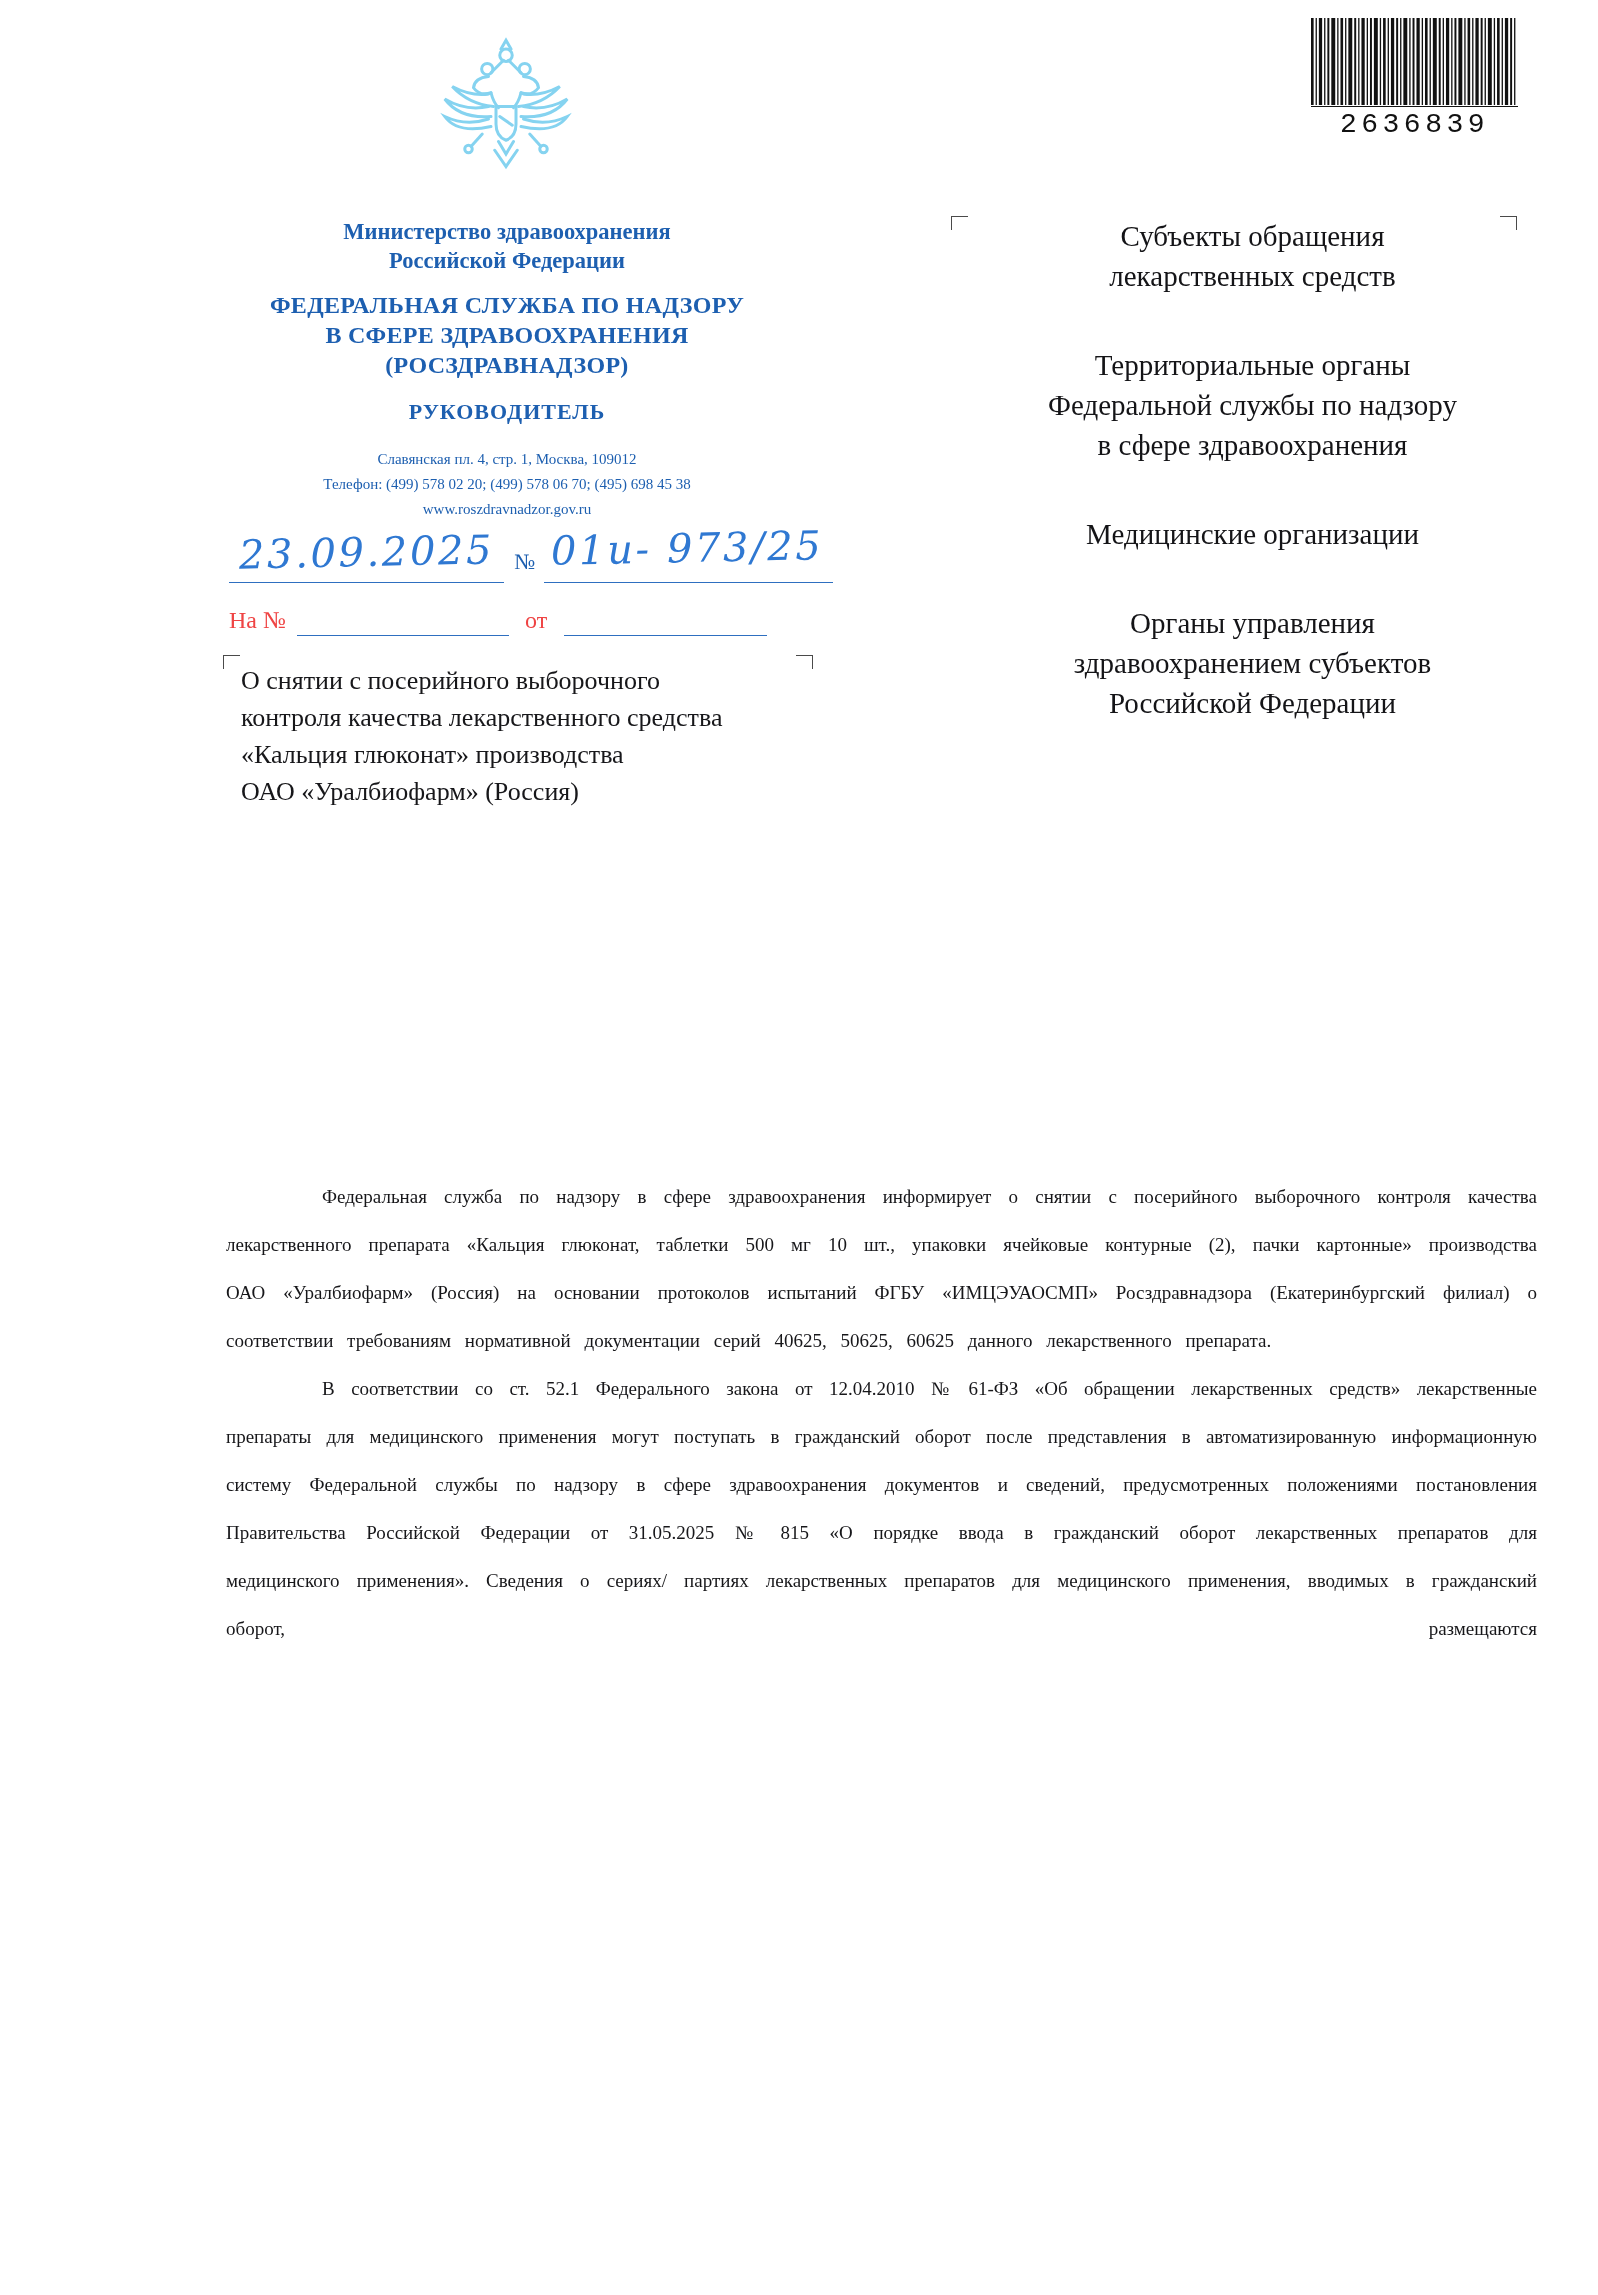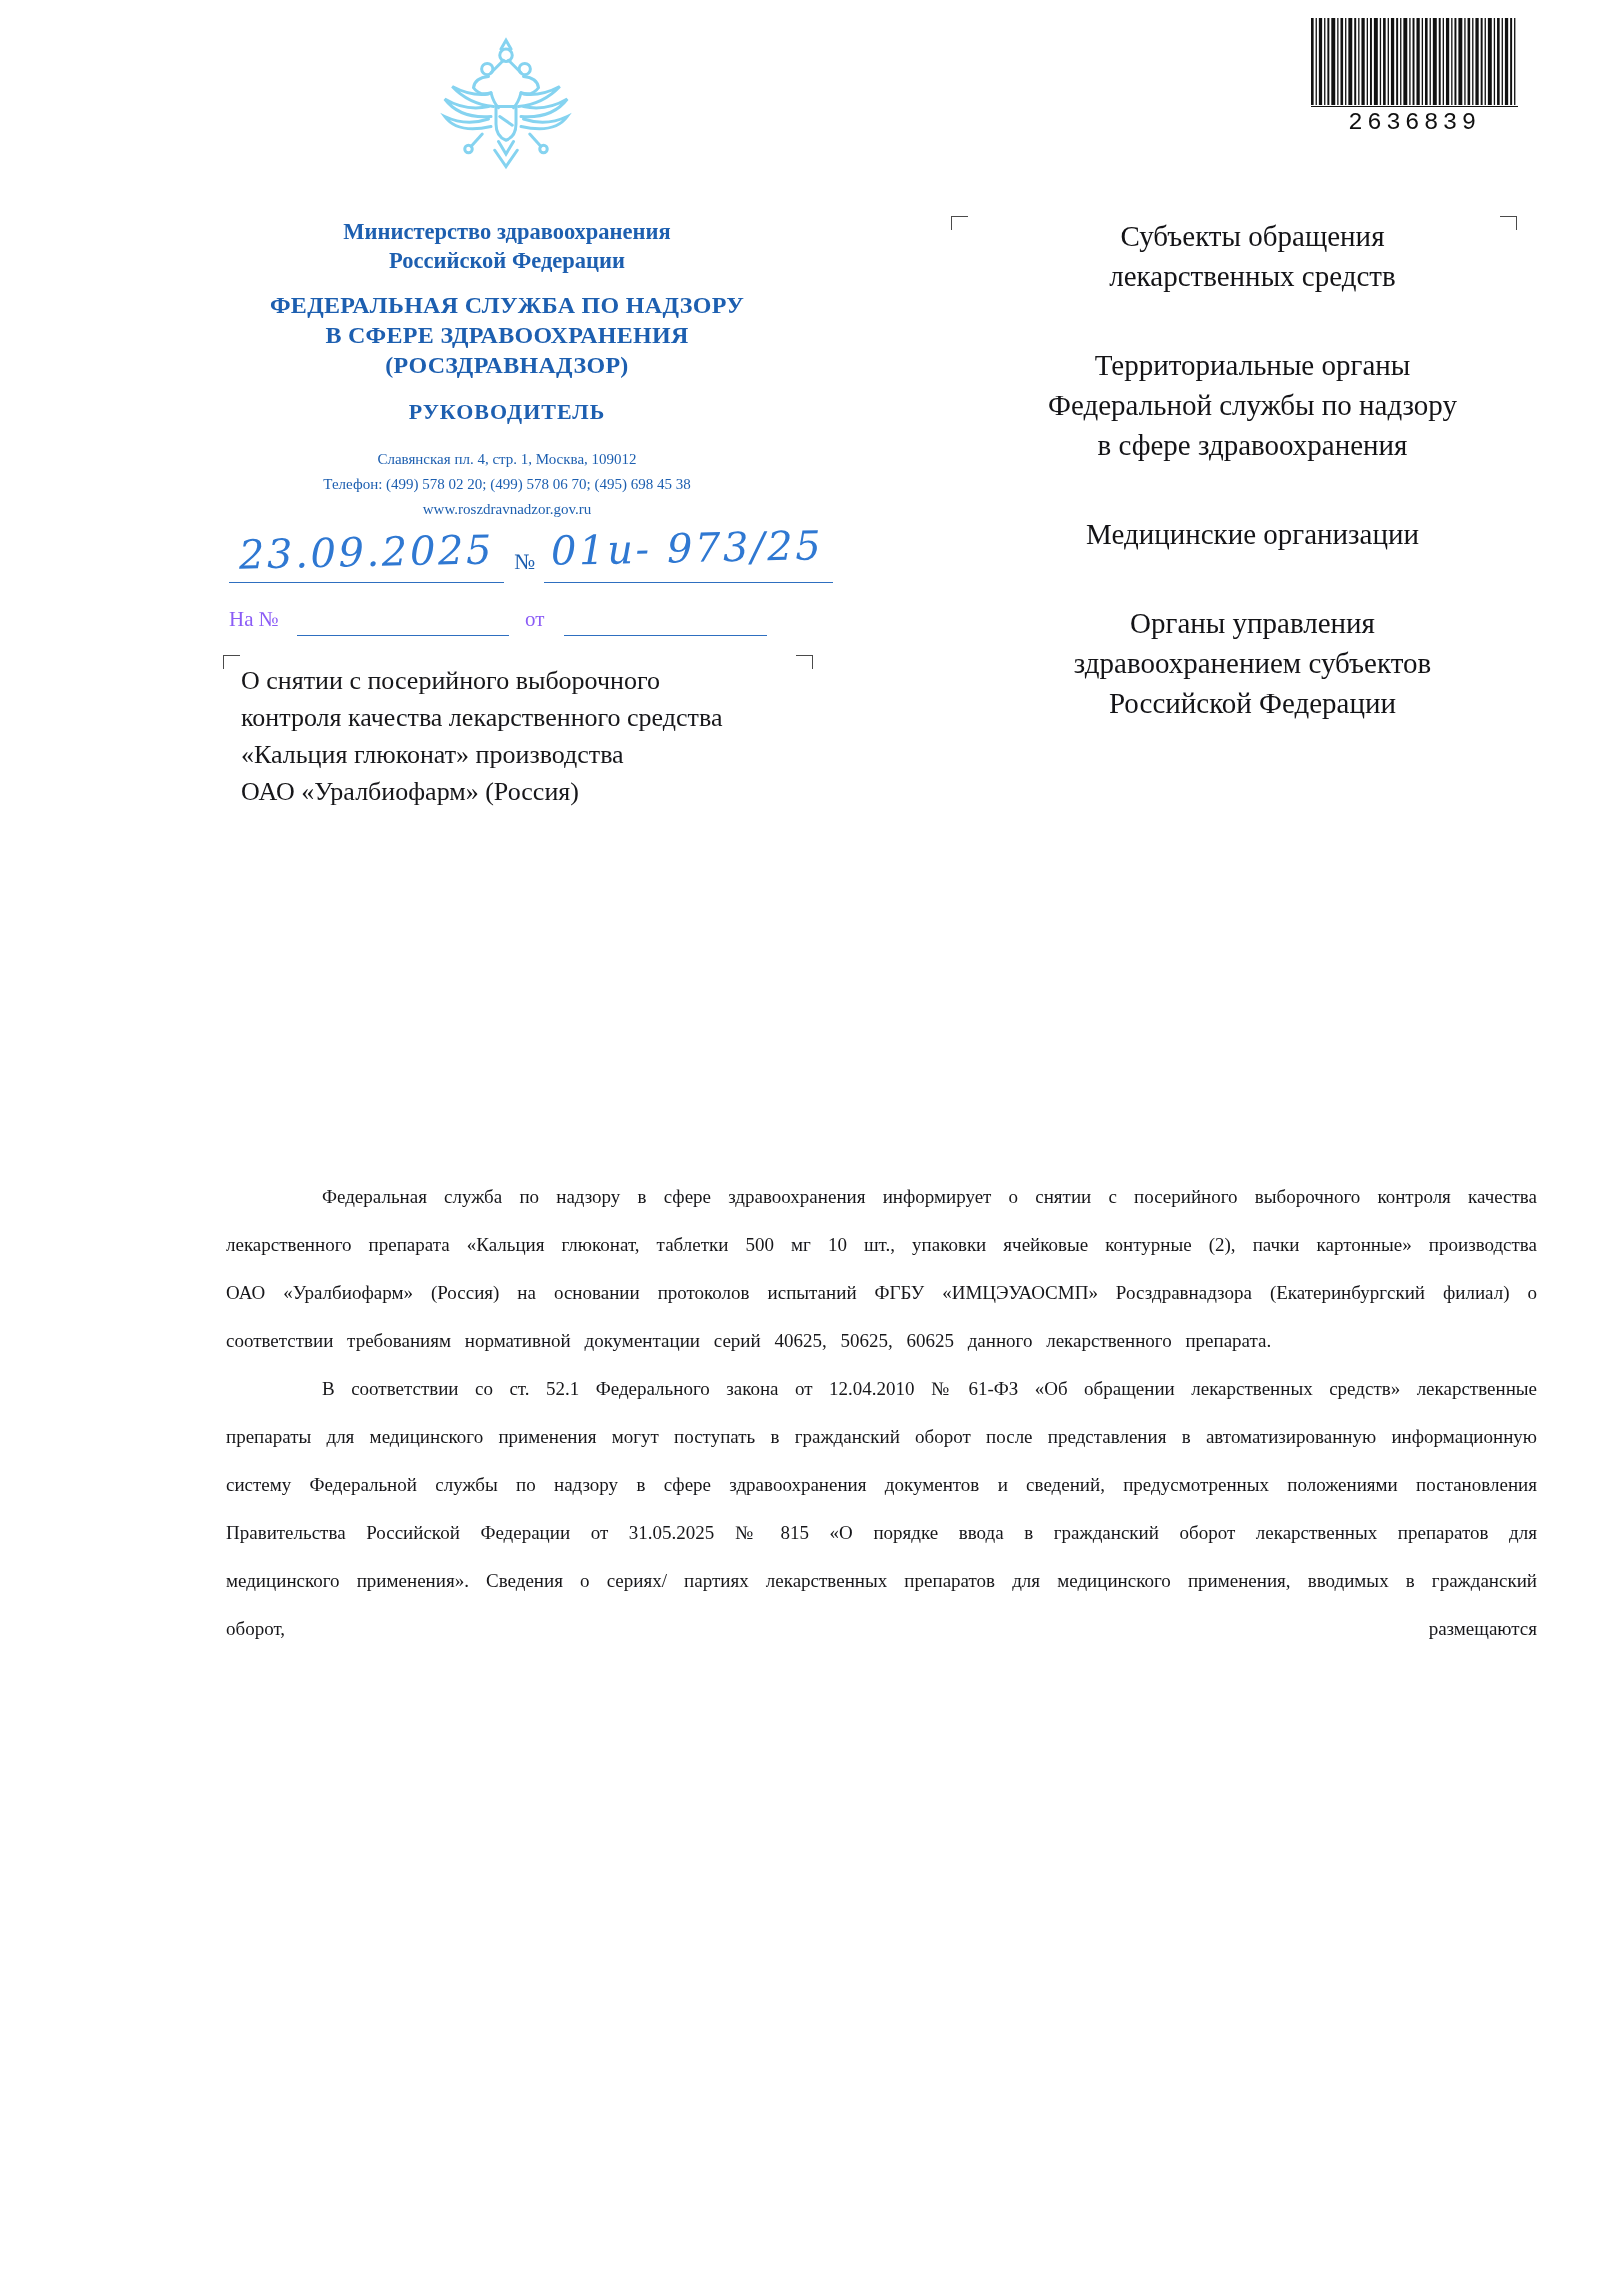--- a/index.html
+++ b/index.html
@@ -15,21 +15,21 @@
     overflow: hidden;
   }
 
   
   .barcode-wrap { position: absolute; left: 1311px; top: 18px; width: 207px; }
   .barcode-bars { width: 207px; height: 87px; display: block; }
   .barcode-number {
     margin-top: 1.3px;
     text-align: center;
     font-family: "Liberation Mono", monospace;
-    font-size: 24px;
+    font-size: 28px;
     letter-spacing: 4.5px;
     color: #111;
     border-top: 1.3px solid #111;
     padding-top: 1.3px;
   }
 
   
   .emblem { position: absolute; left: 431px; top: 33px; width: 150px; height: 177px; }
 
   
@@ -49,21 +49,21 @@
     letter-spacing: 2.6px;
     transform: rotate(-1.2deg);
     white-space: nowrap;
   }
   .hand-date { left: 239px; top: 529px; }
   .hand-num  { left: 551px; top: 525px; }
   .ref-nosign { position: absolute; left: 514px; top: 549px; color: #1d5fb0; font-size: 22px; }
   .u-line { position: absolute; height: 0; border-bottom: 1.9px solid #2e6fc0; }
   .u1 { left: 229px; top: 582px; width: 275px; }
   .u2 { left: 544px; top: 582px; width: 289px; }
-  .reply-label { position: absolute; color: #8b5cf6; font-size: 21px; }
+  .reply-label { position: absolute; color: #ef4444; font-size: 24px; }
   .lbl-na { left: 229px; top: 607px; }
   .lbl-ot { left: 525px; top: 607px; }
   .u3 { left: 297px; top: 635px; width: 212px; border-bottom-width: 1.3px; }
   .u4 { left: 564px; top: 635px; width: 203px; border-bottom-width: 1.3px; }
 
   
   .subject {
     position: absolute; left: 241px; top: 662px; width: 571px;
     font-size: 26px; line-height: 37px; color: #17171a;
   }

